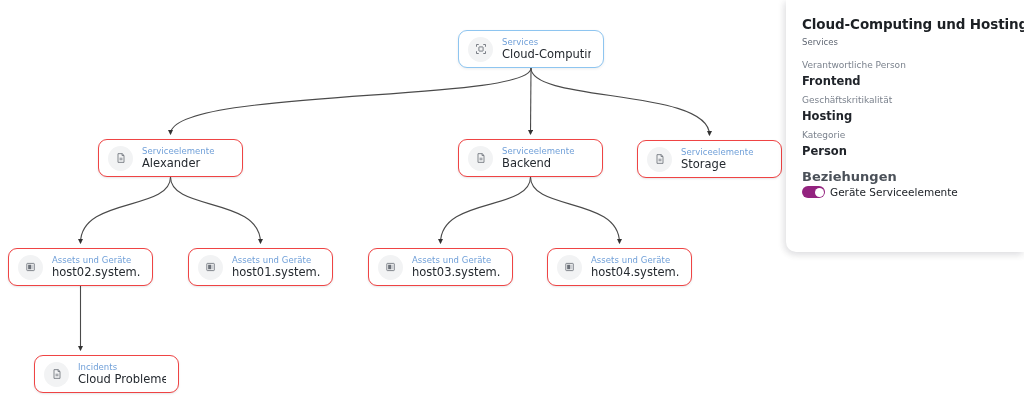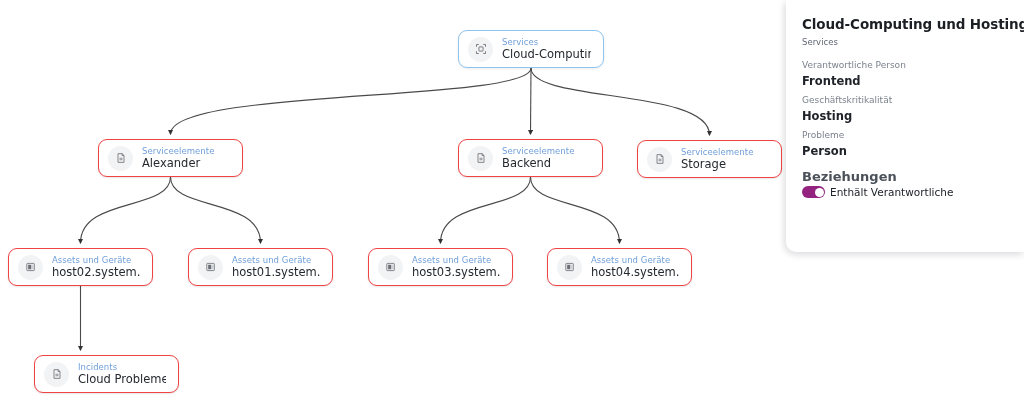--- a/index.html
+++ b/index.html
@@ -310,22 +310,22 @@
     <span class="panel-title">Cloud-Computing und Hosting</span>
 
   </div>
   <div class="panel-subtitle">Services</div>
 
   <div>
     <div class="field-label">Verantwortliche Person</div>
     <div class="field-value">Frontend</div>
     <div class="field-label">Geschäftskritikalität</div>
     <div class="field-value">Hosting</div>
-    <div class="field-label">Probleme</div>
+    <div class="field-label">Kategorie</div>
     <div class="field-value">Person</div>
   </div>
 
   <div class="section-label">Beziehungen</div>
   <div class="rel-row">
     <span class="toggle" style="background: rgb(147, 35, 127);"></span>
-    <span class="rel-label">Enthält Verantwortliche</span>
+    <span class="rel-label">Geräte Serviceelemente</span>
   </div>
 </div>
 
 </body></html>

